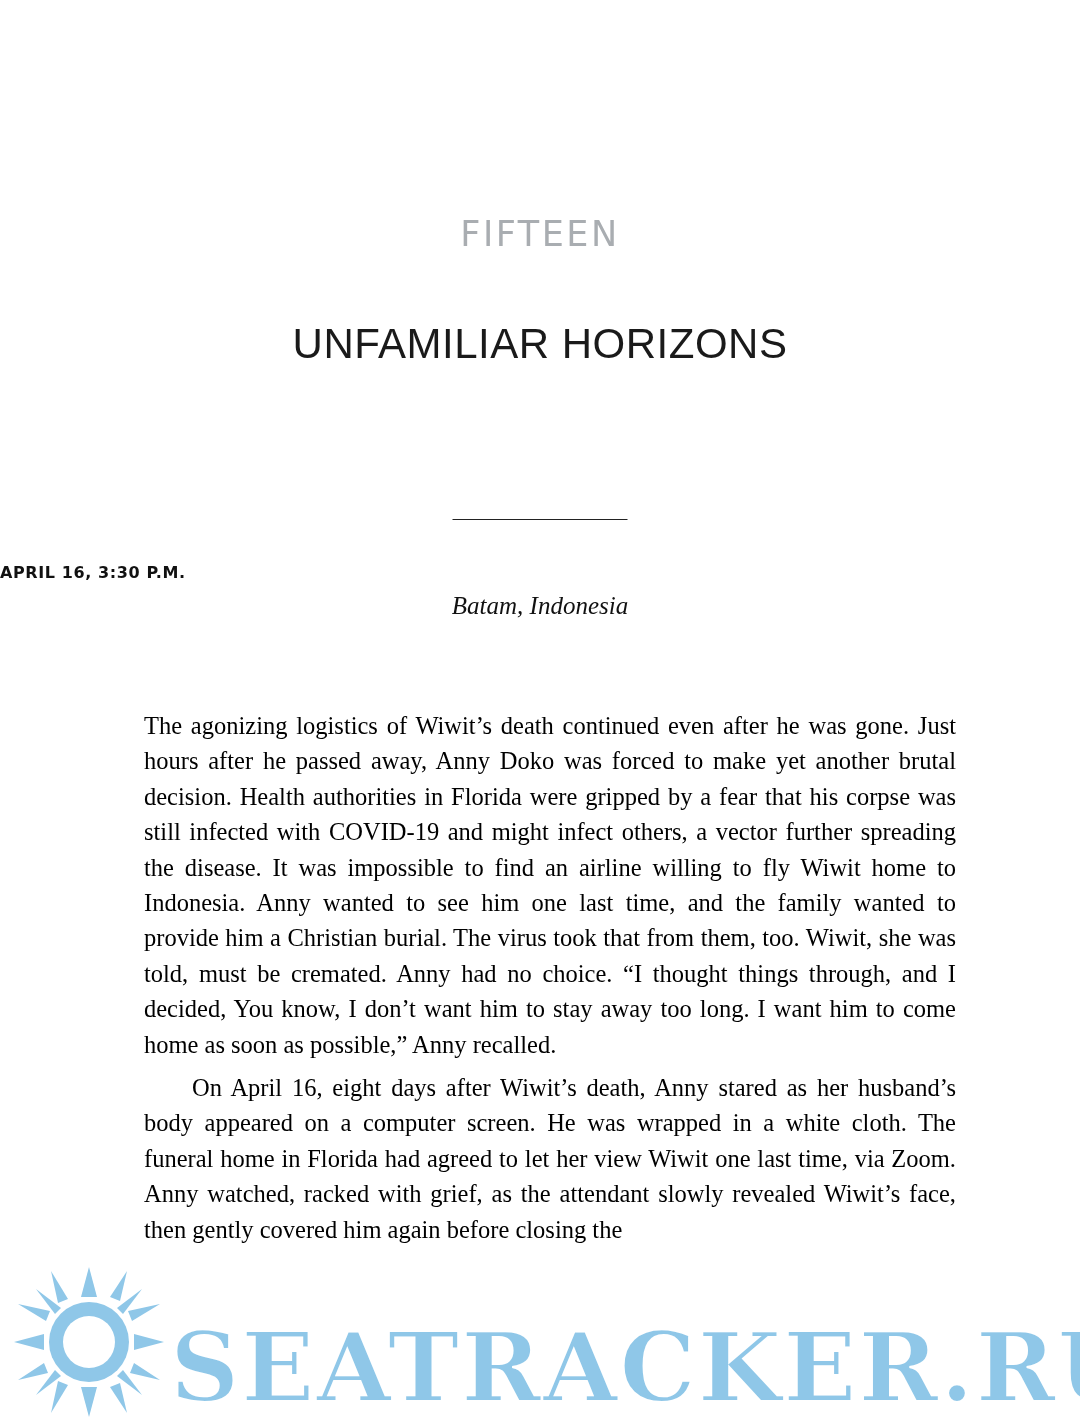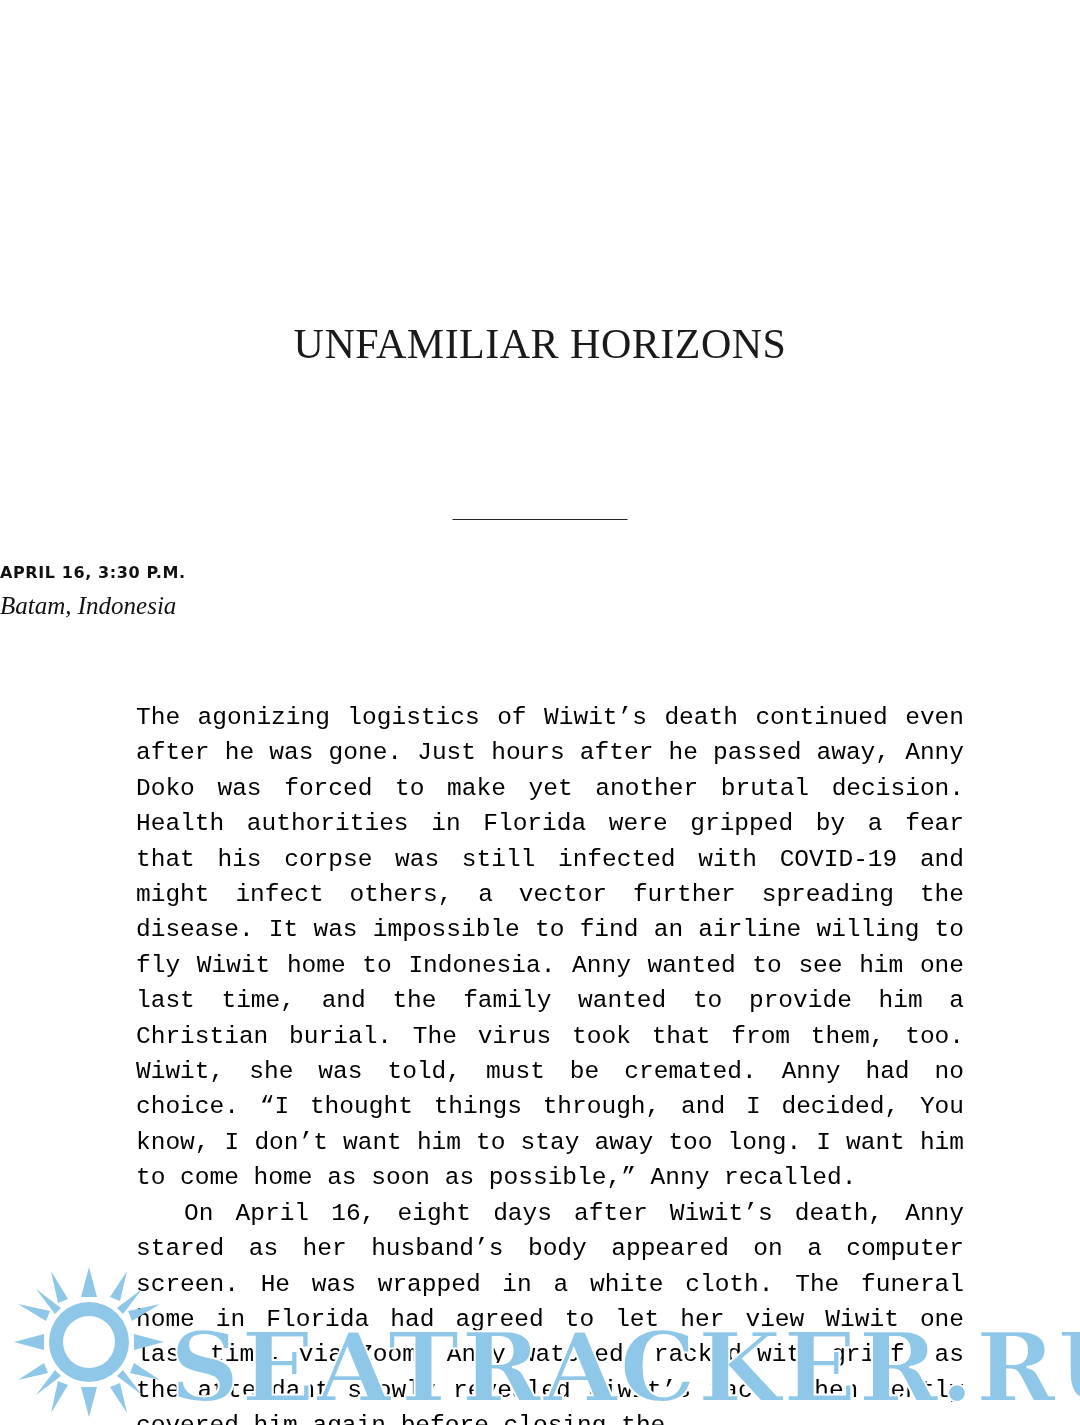--- a/index.html
+++ b/index.html
@@ -33,21 +33,21 @@
     color: #a9adb1;
     font-weight: 400;
   }
 
   .chapter-title {
     position: absolute;
     top: 320px;
     left: 0;
     width: 100%;
     text-align: center;
-    font-family: Liberation Serif, serif;
+    font-family: Liberation Sans, sans-serif;
     font-size: 42px;
     letter-spacing: 0.5px;
     color: #1a1a1a;
     font-weight: 400;
   }
 
   .divider {
     position: absolute;
     top: 519px;
     left: 50%;
@@ -68,41 +68,40 @@
     font-weight: bold;
     letter-spacing: 0.6px;
     color: #111111;
   }
 
   .location {
     position: absolute;
     top: 592px;
     left: 0;
     width: 100%;
-    text-align: left;
+    text-align: center;
     font-family: "Liberation Serif", serif;
     font-style: italic;
     font-size: 25px;
     color: #111111;
   }
 
   .body-text {
     position: absolute;
     top: 700px;
     left: 136px;
     width: 828px;
     font-size: 24.5px;
     line-height: 35.4px;
     text-align: justify;
     text-justify: inter-word;
     color: #000000;
   }
   .body-text p {
-    margin: 0;
-    font-family: Liberation Mono, monospace;
+    margin: 8px;
   }
   .body-text p.indent {
     text-indent: 48px;
   }
 
   
   .watermark {
     position: absolute;
     left: 0;
     bottom: 0;
@@ -129,20 +128,21 @@
     -webkit-text-stroke: 2px #ffffff;
     white-space: nowrap;
     line-height: 1.1;
   }
 </style>
 </head>
 <body>
 
 <div class="page">
 
+  <div class="chapter-number">FIFTEEN</div>
 
   <div class="chapter-title">UNFAMILIAR HORIZONS</div>
 
   <div class="divider"></div>
 
   <div class="dateline">APRIL 16, 3:30 P.M.</div>
 
   <div class="location">Batam, Indonesia</div>
 
   <div class="body-text">

